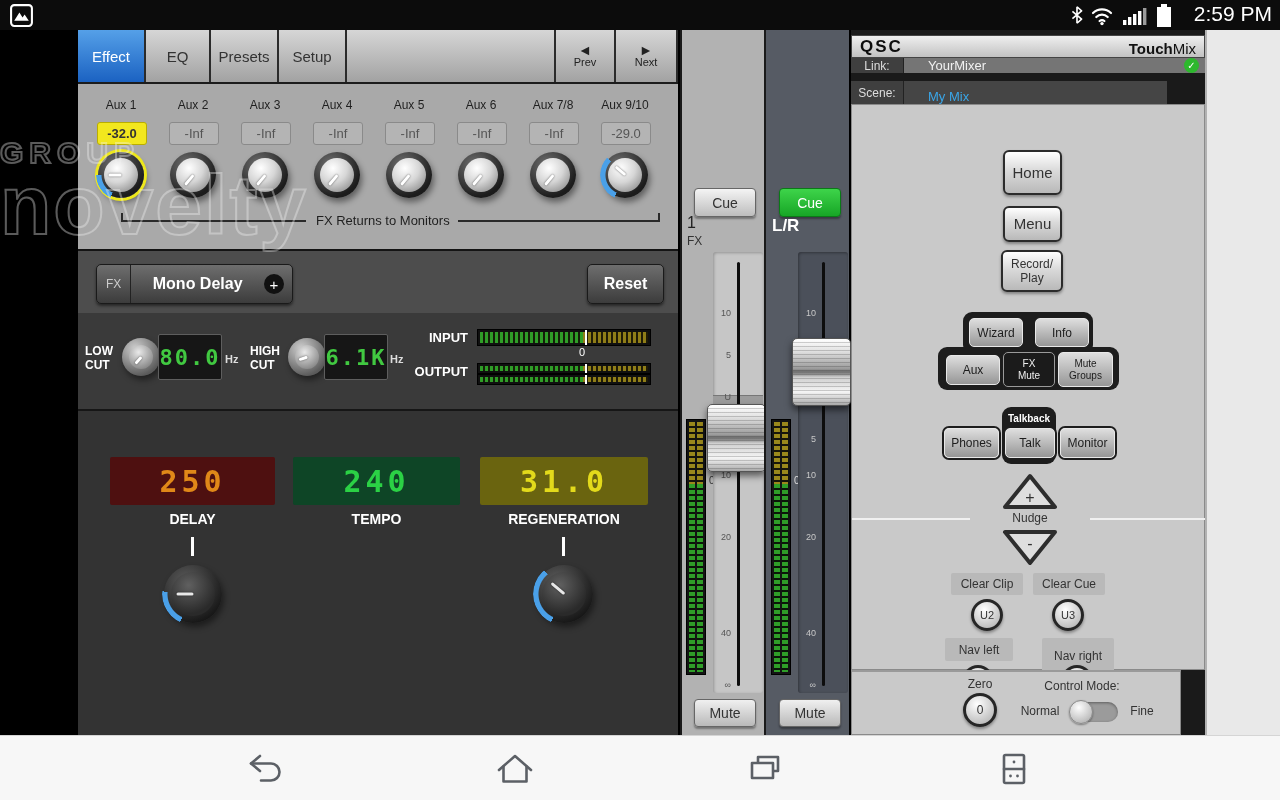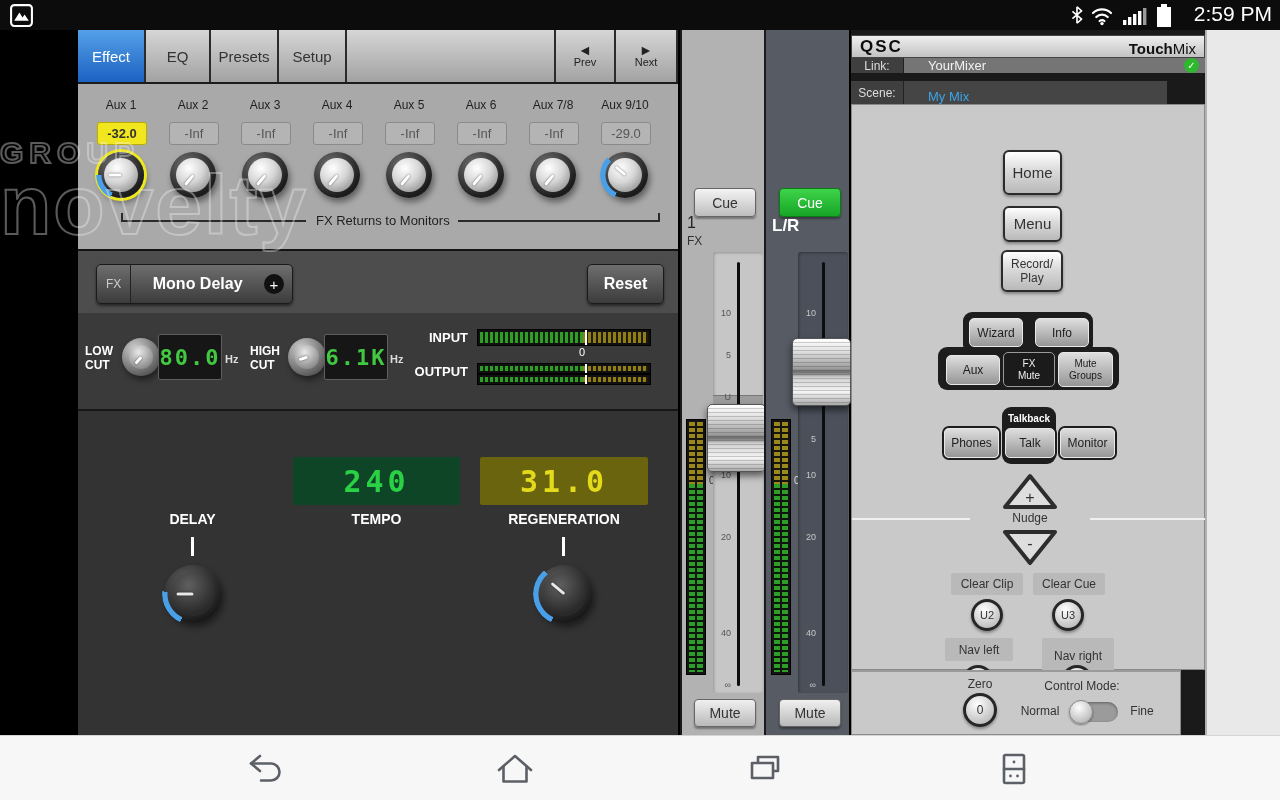--- a/index.html
+++ b/index.html
@@ -359,20 +359,23 @@
           <div class="hm-mark"></div>
       </div>
       <div class="hmeter" style="left:399px;top:61px;width:172px;height:9px;">
         <div class="hm-green"></div>
           <div class="hm-amber"></div>
           <div class="hm-mark"></div>
       </div>
     </div>
 
     <div id="paramsec">
+      <div class="bigdisp" style="left:32px;top:46px;width:165px;background:#4e1010;color:#e08818;">
+          <span>250</span>
+        </div>
       <div class="bigdisp" style="left:215px;top:46px;width:167px;background:#0e4526;color:#2bd145;">
           <span>240</span>
         </div>
       <div class="bigdisp" style="left:402px;top:46px;width:168px;background:#6a640f;color:#e3da1b;">
           <span>31.0</span>
         </div>
       <div class="bigdisplbl" style="left:32px;top:100px;width:165px;">DELAY</div>
       <div class="bigdisplbl" style="left:215px;top:100px;width:167px;">TEMPO</div>
       <div class="bigdisplbl" style="left:402px;top:100px;width:168px;">REGENERATION</div>
 

